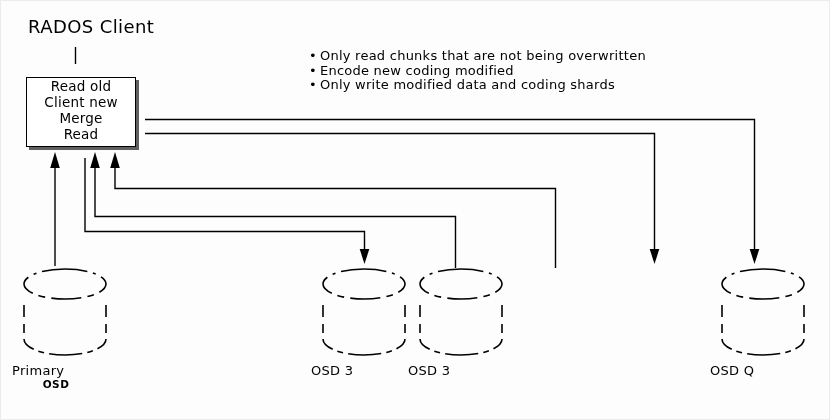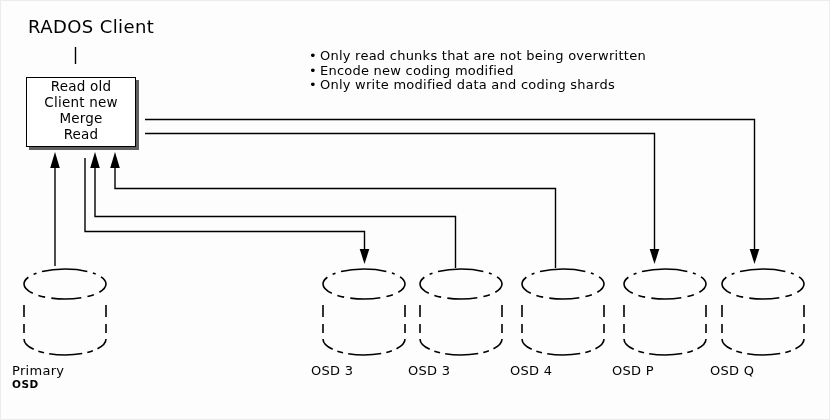--- a/index.html
+++ b/index.html
@@ -27,21 +27,21 @@
   }
   .notes li::before { content:"\2022"; margin-right:3px; }
   .connectors { position:absolute; left:0; top:0; width:830px; height:420px; }
   .osd { position:absolute; top:267px; width:88px; height:130px; }
   .osd svg { display:block; }
   .osd-label {
     position:absolute; top:96px; left:-9px; width:88px; text-align:left;
     font-size:13px; letter-spacing:.3px; white-space:nowrap;
   }
   .osd-sublabel {
-    position:absolute; top:111px; left:-9px; width:88px; text-align:left;
+    position:absolute; top:111px; left:-9px; width:88px; text-align:center;
     font-size:10.5px; font-weight:bold; letter-spacing:.5px;
   }
 </style>
 </head>
 <body>
 
 <div class="canvas">
 
   <svg class="connectors" viewBox="0 0 830 420" xmlns="http://www.w3.org/2000/svg" fill="none" stroke="#000" stroke-width="1.4">
 
@@ -105,39 +105,21 @@
   <div class="osd" style="left:417px">
     <svg width="88" height="94" viewBox="0 0 88 94" fill="none" stroke="#000" stroke-width="1.6">
       <ellipse cx="44" cy="17" rx="41" ry="15" stroke-dasharray="11 6 7 6 30 6 7 6 22 6 3 6 45 6 3 6"></ellipse>
       <line x1="3" y1="38" x2="3" y2="66" stroke-dasharray="12 7"></line>
       <line x1="85" y1="38" x2="85" y2="66" stroke-dasharray="12 7"></line>
       <path d="M3,72 A41,16 0 0 0 85,72" stroke-dasharray="15 5 6 5 33 5 6 5 15"></path>
     </svg>
     <div class="osd-label">OSD 3</div>
   </div>
 
-  <div class="osd" style="left:519px">
-    <svg width="88" height="94" viewBox="0 0 88 94" fill="none" stroke="#000" stroke-width="1.6">
-      <ellipse cx="44" cy="17" rx="41" ry="15" stroke-dasharray="11 6 7 6 30 6 7 6 22 6 3 6 45 6 3 6"></ellipse>
-      <line x1="3" y1="38" x2="3" y2="66" stroke-dasharray="12 7"></line>
-      <line x1="85" y1="38" x2="85" y2="66" stroke-dasharray="12 7"></line>
-      <path d="M3,72 A41,16 0 0 0 85,72" stroke-dasharray="15 5 6 5 33 5 6 5 15"></path>
-    </svg>
-    <div class="osd-label">OSD 4</div>
-  </div>
 
-  <div class="osd" style="left:621px">
-    <svg width="88" height="94" viewBox="0 0 88 94" fill="none" stroke="#000" stroke-width="1.6">
-      <ellipse cx="44" cy="17" rx="41" ry="15" stroke-dasharray="11 6 7 6 30 6 7 6 22 6 3 6 45 6 3 6"></ellipse>
-      <line x1="3" y1="38" x2="3" y2="66" stroke-dasharray="12 7"></line>
-      <line x1="85" y1="38" x2="85" y2="66" stroke-dasharray="12 7"></line>
-      <path d="M3,72 A41,16 0 0 0 85,72" stroke-dasharray="15 5 6 5 33 5 6 5 15"></path>
-    </svg>
-    <div class="osd-label">OSD P</div>
-  </div>
 
   <div class="osd" style="left:719px">
     <svg width="88" height="94" viewBox="0 0 88 94" fill="none" stroke="#000" stroke-width="1.6">
       <ellipse cx="44" cy="17" rx="41" ry="15" stroke-dasharray="11 6 7 6 30 6 7 6 22 6 3 6 45 6 3 6"></ellipse>
       <line x1="3" y1="38" x2="3" y2="66" stroke-dasharray="12 7"></line>
       <line x1="85" y1="38" x2="85" y2="66" stroke-dasharray="12 7"></line>
       <path d="M3,72 A41,16 0 0 0 85,72" stroke-dasharray="15 5 6 5 33 5 6 5 15"></path>
     </svg>
     <div class="osd-label">OSD Q</div>
   </div>

